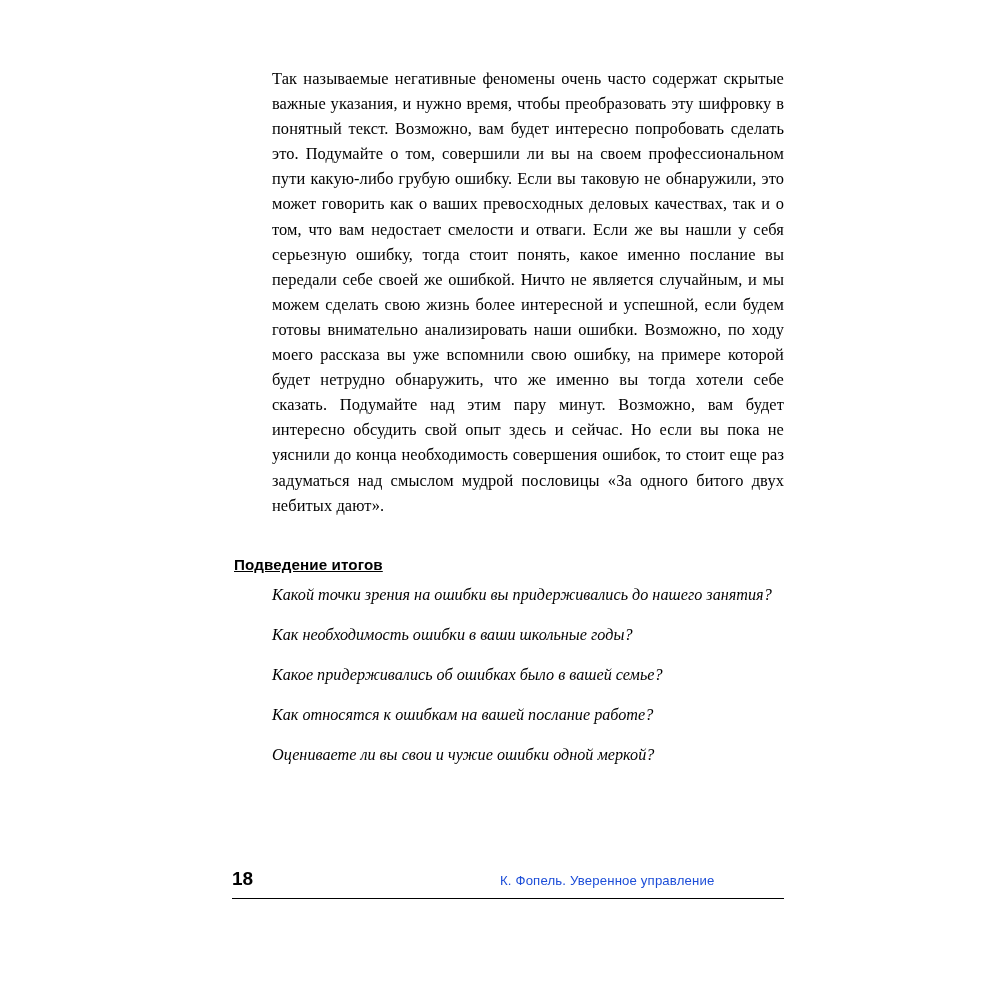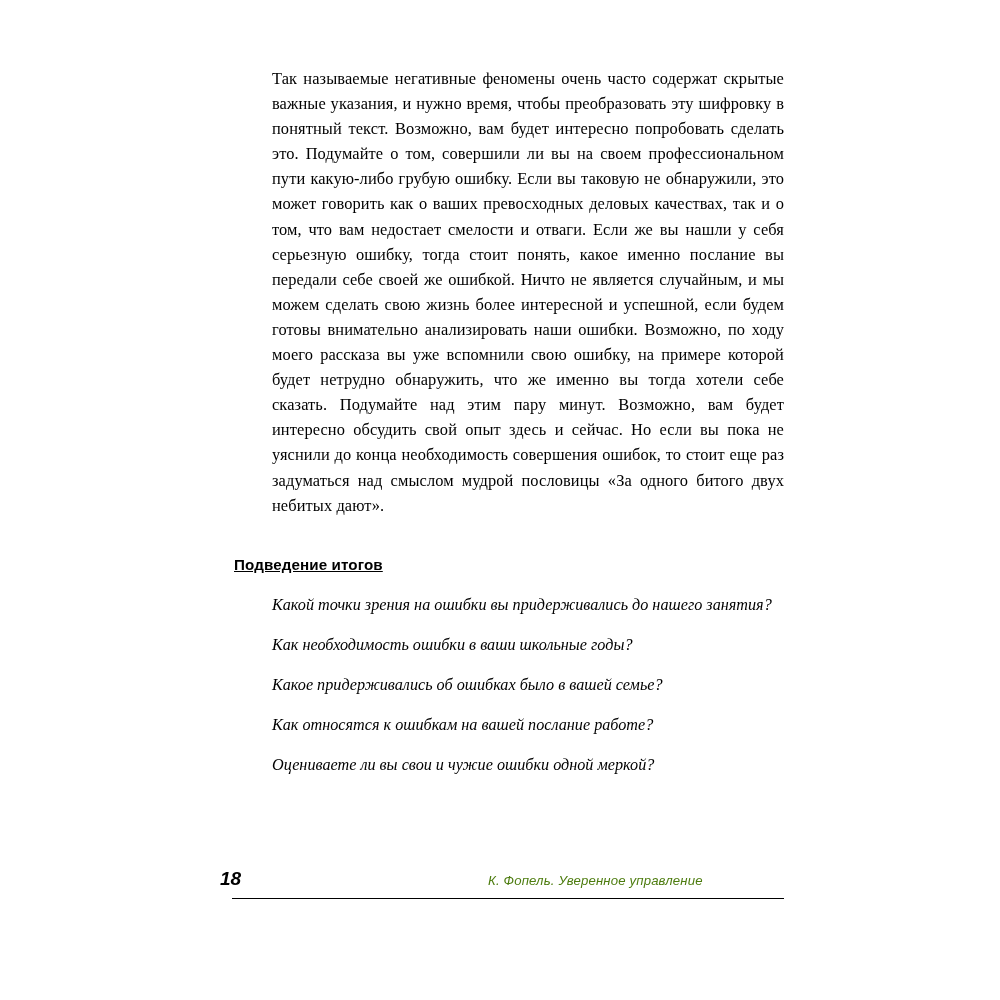--- a/index.html
+++ b/index.html
@@ -41,59 +41,58 @@
   }
   .section-heading {
     font-family: "Liberation Sans", sans-serif;
     font-weight: bold;
     font-size: 15.2px;
     margin: 38px 0 0 -38px;
     letter-spacing: 0.1px;
     text-decoration: underline;
   }
   .questions {
-    margin: 21px 0 0 0;
+    margin: 11px 0 0 0;
     padding: 0;
     list-style: none;
   }
   .question {
     font-family: "Liberation Serif", serif;
     font-style: italic;
     font-size: 16.2px;
     line-height: 23px;
     text-align: justify;
     text-justify: inter-word;
     margin: 0 0 17px 0;
     padding-left: 0px;
     text-indent: 0;
   }
   .q-indent {
     padding-left: 22px;
     text-indent: -22px;
   }
   .footer {
     position: absolute;
-    left: 220px;
+    left: 232px;
     top: 868px;
     width: 552px;
     display: flex;
     align-items: baseline;
-    font-style: italic;
   }
   .folio {
     font-family: "Liberation Sans", sans-serif;
     font-weight: bold;
     font-size: 19px;
     color: #000;
     width: 120px;
   }
   .running-title {
     font-family: "Liberation Sans", sans-serif;
     font-size: 13.2px;
-    color: #4d7c0f;
+    color: #1d4ed8;
     flex: 1;
     text-align: left;
     padding-left: 148px;
     letter-spacing: 0.15px;
   }
   .footer-rule {
     position: absolute;
     left: 232px;
     top: 898px;
     width: 552px;

